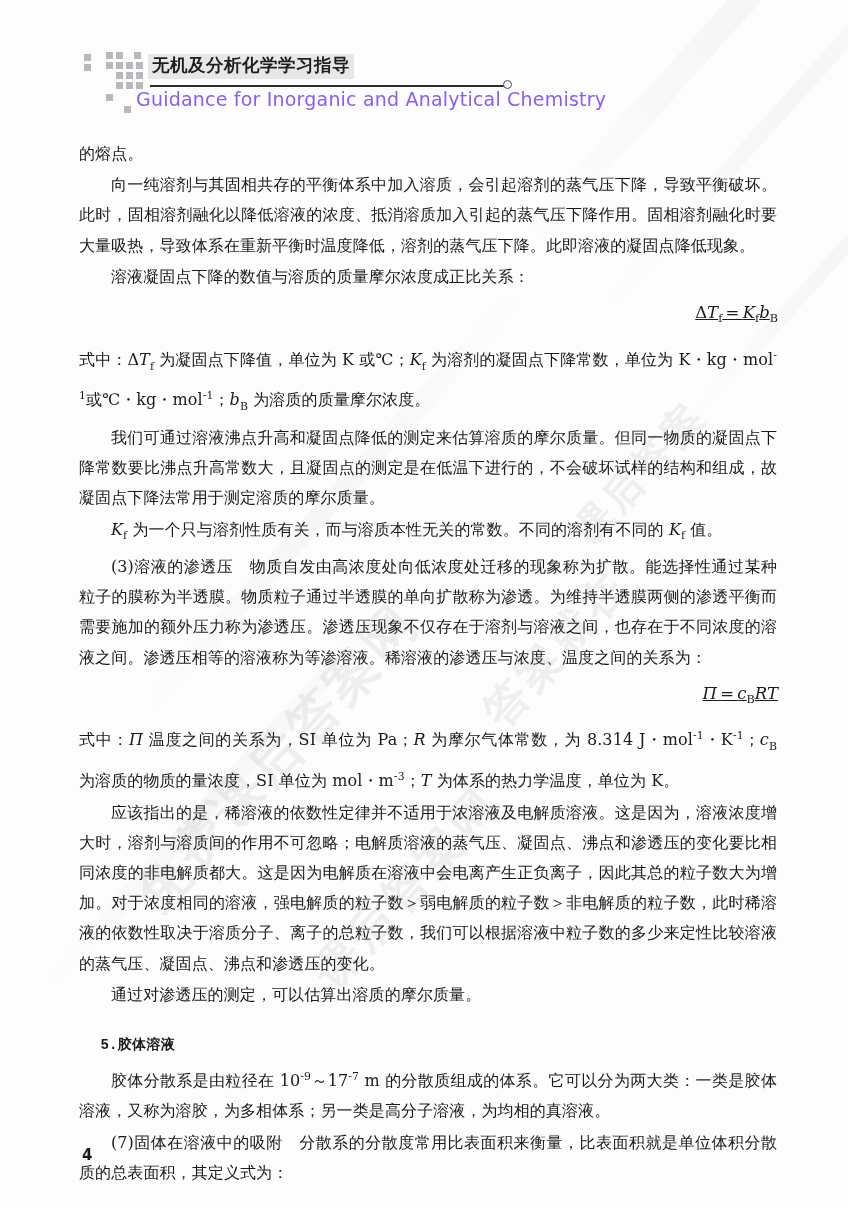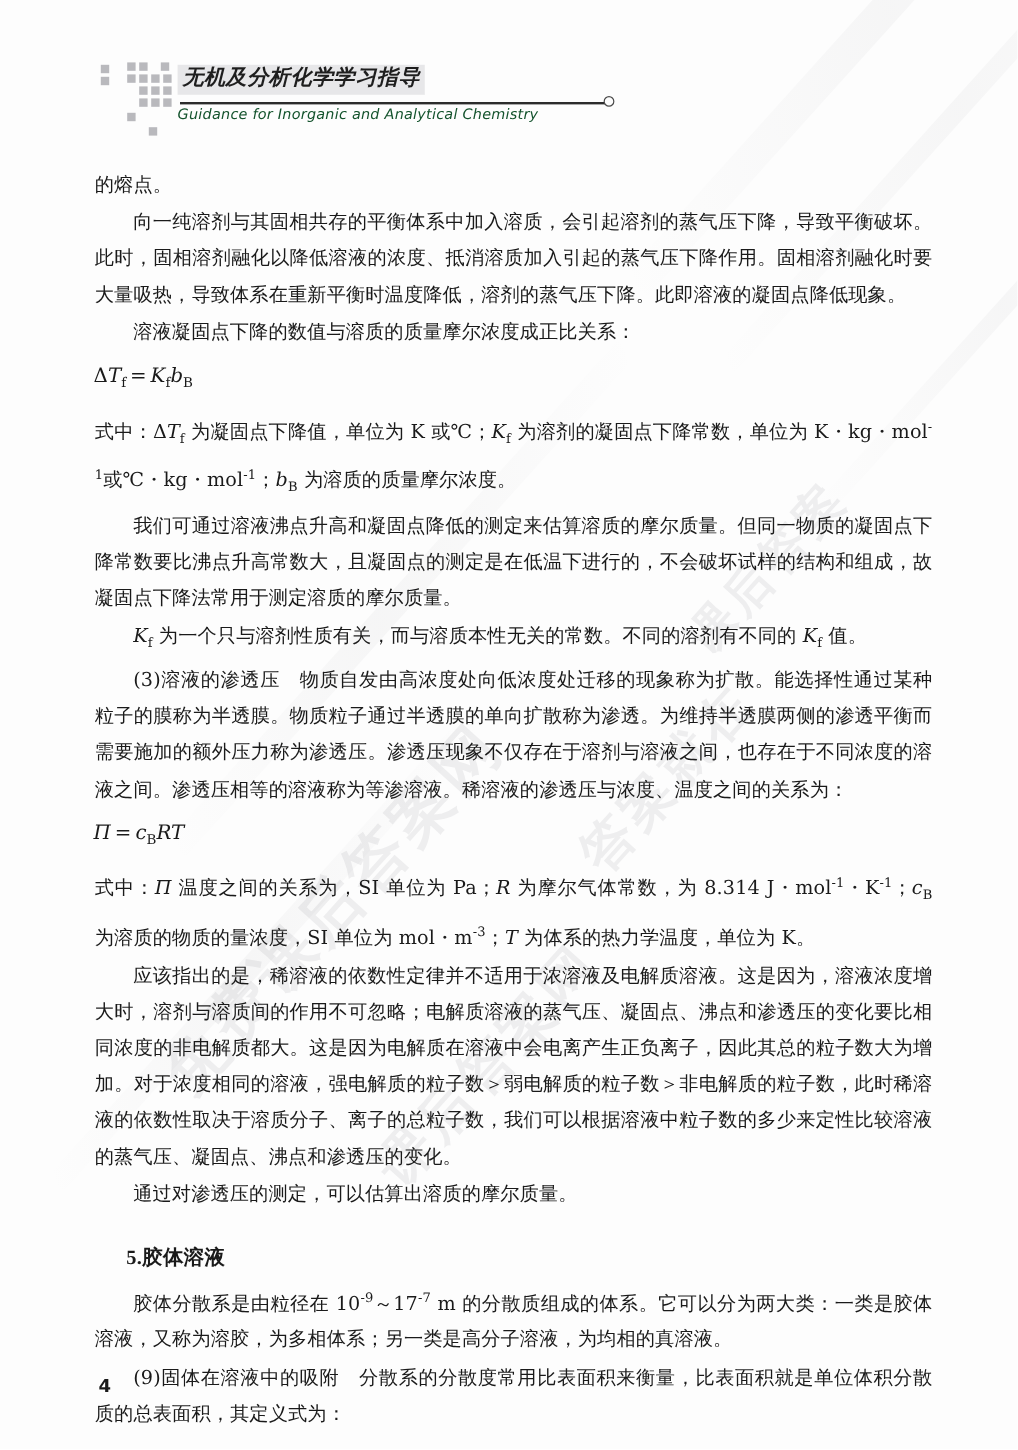--- a/index.html
+++ b/index.html
@@ -50,21 +50,20 @@
   .st-d { left: 40px; top: 980px; width: 520px; height: 18px; }
   .st-e { left: 680px; top: 420px; width: 500px; height: 14px; }
 
   
   .header {
     position: absolute;
     left: 0; top: 0;
     width: 848px;
     height: 128px;
     z-index: 2;
-    font-style: italic;
   }
   .header-squares {
     position: absolute;
     left: 84px;
     top: 48px;
     width: 70px;
     height: 72px;
   }
   .header-squares i {
     position: absolute;
@@ -100,61 +99,62 @@
     top: 80px;
     width: 9px;
     height: 9px;
     border: 1.4px solid #4a4a4a;
     border-radius: 50%;
     background: #fdfdfd;
     box-sizing: border-box;
   }
   .header-title-en {
     position: absolute;
-    left: 148px;
+    left: 136px;
     top: 88px;
     font-family: "DejaVu Sans", "Liberation Sans", sans-serif;
-    font-size: 12px;
+    font-size: 19px;
     letter-spacing: 0.2px;
-    color: #14532d;
+    color: #8b5cf6;
   }
 
   
   .body-col {
     position: absolute;
     left: 78px;
     top: 138px;
     width: 700px;
     z-index: 1;
   }
   .para {
     font-size: 16px;
     line-height: 30.2px;
     text-align: justify;
     text-justify: inter-ideograph;
     margin: 1px;
     letter-spacing: 0.1px;
   }
   .para.indent { text-indent: 2em; }
   .formula {
-    text-align: left;
+    text-align: right;
     font-size: 16.5px;
     line-height: 30.2px;
     margin: 6px 0 6px 0;
     font-family: "DejaVu Serif", "Liberation Serif", serif;
+    text-decoration: underline;
   }
   .formula i { font-style: italic; }
   .formula sub { font-size: 0.68em; font-style: normal; }
   .it { font-style: italic; }
   sub { font-size: 0.68em; }
   sup { font-size: 0.68em; }
   .sec-head {
-    font-family: Liberation Serif, serif;
-    font-weight: bold;
-    font-size: 17px;
+    font-family: Liberation Mono, monospace;
+    font-weight: bold;
+    font-size: 14px;
     margin: 26px 0 8px 0;
     text-indent: 1.6em;
     letter-spacing: 0.3px;
   }
 
   
   .page-number {
     position: absolute;
     left: 82px;
     top: 1146px;
@@ -235,19 +235,19 @@
     <p class="para"><span>式中：</span><i class="it">Π</i><span> 温度之间的关系为，SI 单位为 Pa；</span><i class="it">R</i><span> 为摩尔气体常数，为 8.314 J・mol</span><sup>-1</sup><span>・K</span><sup>-1</sup><span>；</span><i class="it">c</i><sub>B</sub><span> 为溶质的物质的量浓度，SI 单位为 mol・m</span><sup>-3</sup><span>；</span><i class="it">T</i><span> 为体系的热力学温度，单位为 K。</span></p>
 
     <p class="para indent">应该指出的是，稀溶液的依数性定律并不适用于浓溶液及电解质溶液。这是因为，溶液浓度增大时，溶剂与溶质间的作用不可忽略；电解质溶液的蒸气压、凝固点、沸点和渗透压的变化要比相同浓度的非电解质都大。这是因为电解质在溶液中会电离产生正负离子，因此其总的粒子数大为增加。对于浓度相同的溶液，强电解质的粒子数＞弱电解质的粒子数＞非电解质的粒子数，此时稀溶液的依数性取决于溶质分子、离子的总粒子数，我们可以根据溶液中粒子数的多少来定性比较溶液的蒸气压、凝固点、沸点和渗透压的变化。</p>
 
     <p class="para indent">通过对渗透压的测定，可以估算出溶质的摩尔质量。</p>
 
     <div class="sec-head">5.胶体溶液</div>
 
     <p class="para indent"><span>胶体分散系是由粒径在 10</span><sup>-9</sup><span>～17</span><sup>-7</sup><span> m 的分散质组成的体系。它可以分为两大类：一类是胶体溶液，又称为溶胶，为多相体系；另一类是高分子溶液，为均相的真溶液。</span></p>
 
-    <p class="para indent">(9)固体在溶液中的吸附　分散系的分散度常用比表面积来衡量，比表面积就是单位体积分散质的总表面积，其定义式为：</p>
+    <p class="para indent">(7)固体在溶液中的吸附　分散系的分散度常用比表面积来衡量，比表面积就是单位体积分散质的总表面积，其定义式为：</p>
 
   </div>
 
   <div class="page-number">4</div>
 
 </div>
 
 </body></html>

